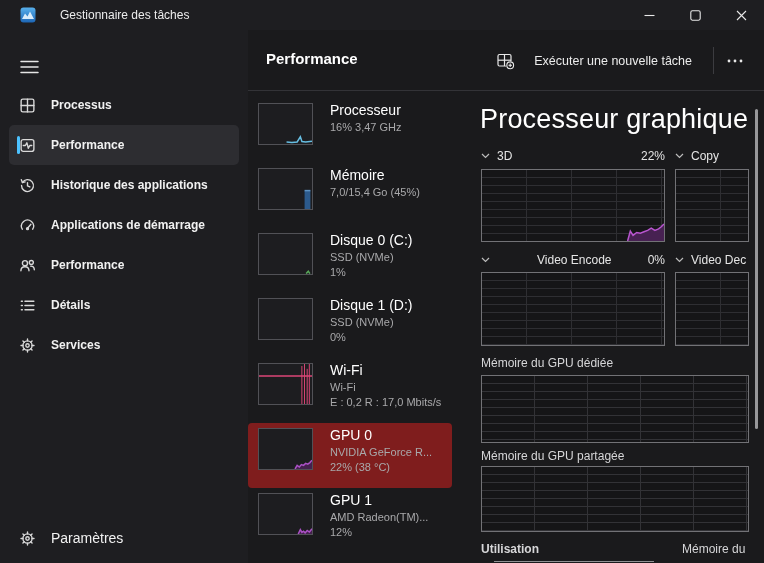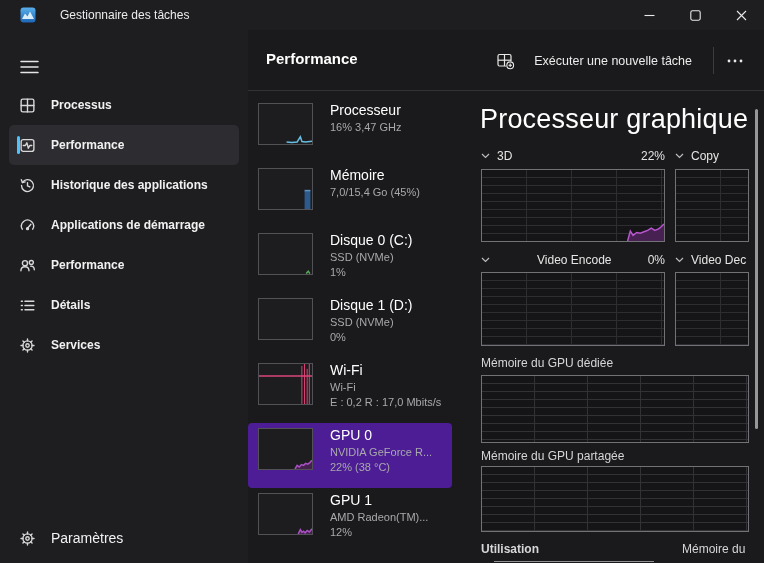--- a/index.html
+++ b/index.html
@@ -40,21 +40,21 @@
   .page-title{position:absolute;left:18px;top:20px;font-size:15px;font-weight:700;color:#fff;}
   .runtask{position:absolute;right:62px;top:17px;height:28px;display:flex;align-items:center;gap:19px;padding:0 10px;border-radius:4px;font-size:12.5px;color:#ececec;}
   .hdr-divider{position:absolute;right:50px;top:17px;height:27px;width:1px;background:#3c3c40;}
   .more-btn{position:absolute;right:14px;top:17px;width:30px;height:28px;display:flex;align-items:center;justify-content:center;border-radius:4px;}
 
   .content-body{position:absolute;left:0;top:60px;right:0;bottom:0;}
 
   
   .perf-list{position:absolute;left:0;top:8px;width:212px;}
   .perf-item{position:relative;height:65px;width:204px;border-radius:4px;}
-  .perf-item.selected{background:#4c1d95;}
+  .perf-item.selected{background:#7f1d1d;}
   .thumb{position:absolute;left:10px;top:5px;width:55px;height:42px;background:#1d1d20;border:1px solid #515156;box-sizing:border-box;overflow:hidden;}
   .thumb svg{position:absolute;left:0;top:0;width:100%;height:100%;}
   .pi-text{position:absolute;left:82px;top:3px;right:4px;}
   .pi-name{font-size:14px;color:#fff;line-height:19px;white-space:nowrap;}
   .pi-sub{font-size:11px;color:#a9a9ab;line-height:14.5px;white-space:nowrap;}
 
   
   .gpu-panel{position:absolute;left:212px;top:5px;right:0;bottom:0;overflow:hidden;}
   .gpu-title{position:absolute;left:20px;top:9px;font-size:27px;font-weight:300;color:#fff;letter-spacing:.2px;white-space:nowrap;}
   .eng-hdr{position:absolute;font-size:12px;color:#e5e5e5;display:flex;align-items:center;gap:7px;white-space:nowrap;}

